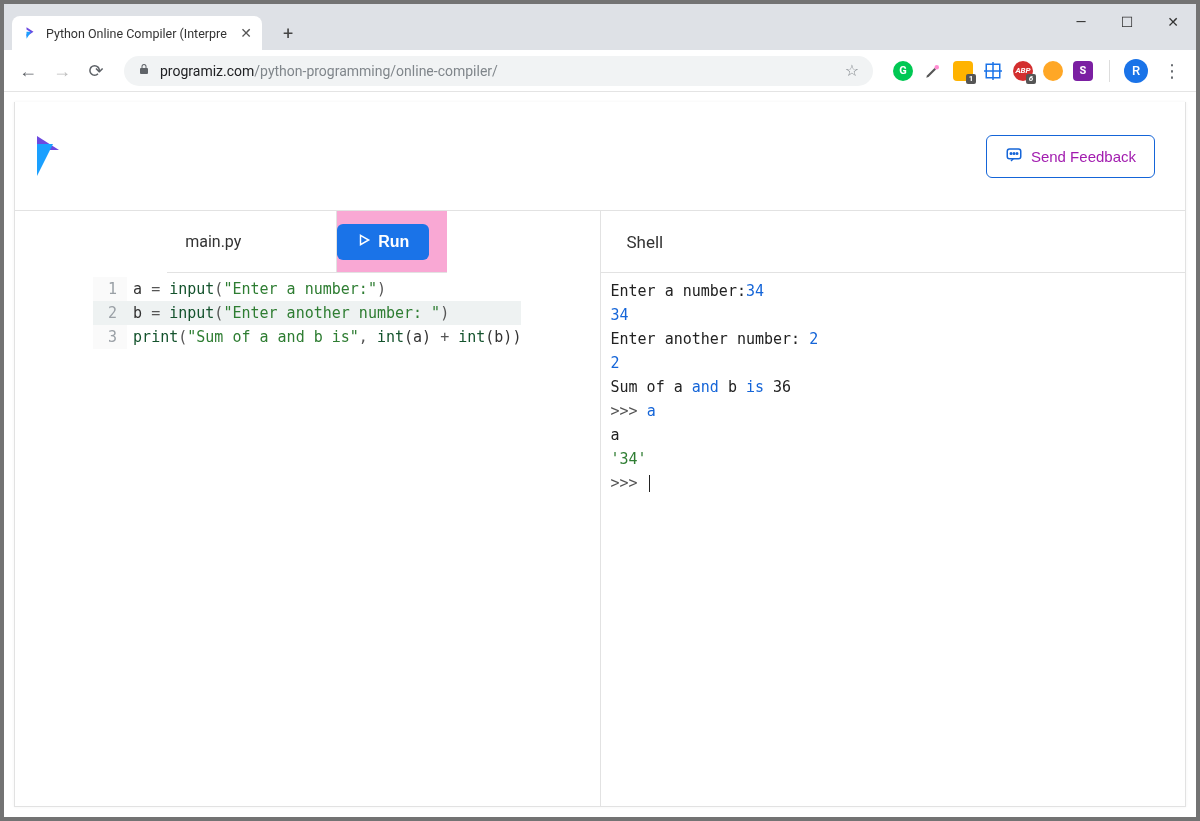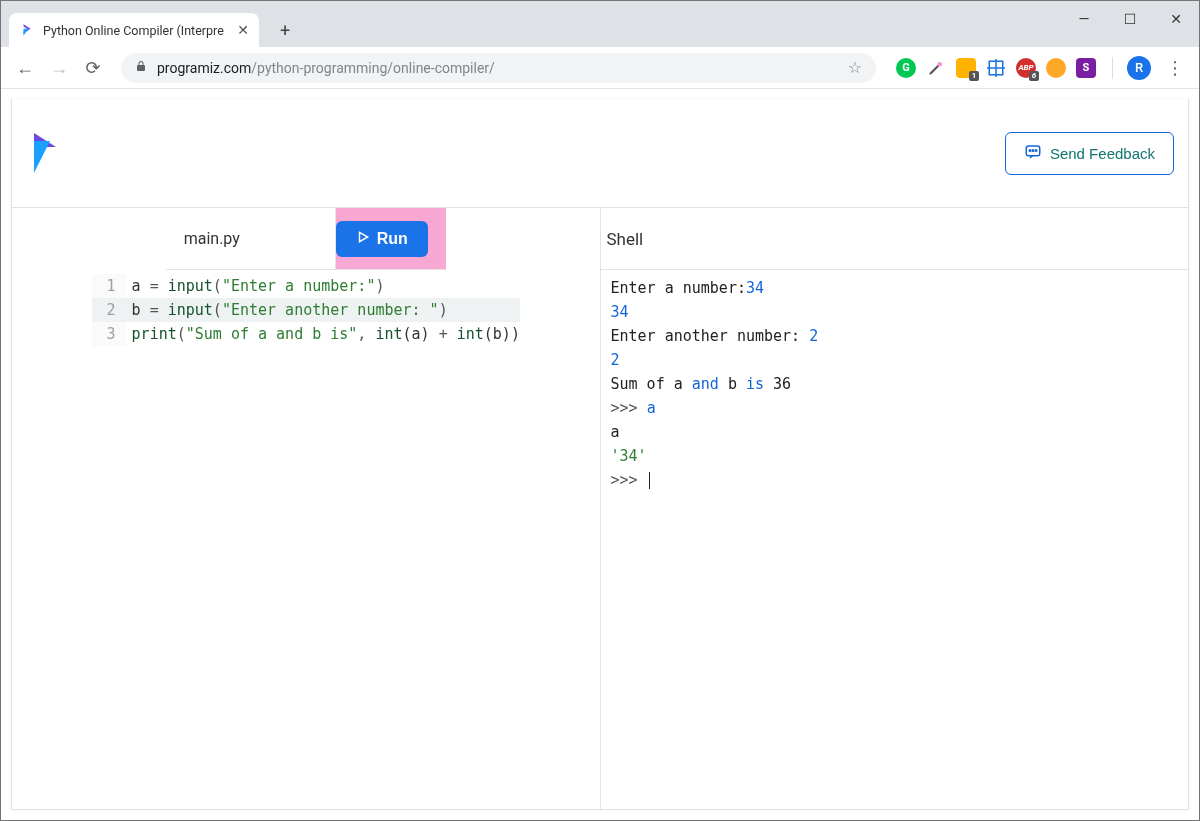--- a/index.html
+++ b/index.html
@@ -7,21 +7,21 @@
     font-family: -apple-system, BlinkMacSystemFont, "Segoe UI", Roboto, Arial, sans-serif;
     background: #fff;
     width: 1200px;
     height: 821px;
     overflow: hidden;
   }
 
   .browser-window {
     width: 100%;
     height: 100%;
-    border: 1px solid #737373;
+    border: 4px solid #737373;
     background: #fff;
     display: flex;
     flex-direction: column;
   }
 
   
   .titlebar {
     height: 46px;
     background: #dee1e6;
     display: flex;
@@ -112,22 +112,22 @@
   .page-header {
     display:flex; align-items:center; padding:30px 10px 30px 14px;
   }
   .logo {
     width:40px; height:48px; margin-right:14px;
   }
   .logo-text { line-height:1.3; }
   .logo-text .l1 { font-size:17px; font-weight:700; color:#3b3b57; }
   .logo-text .l2 { font-size:17px; font-weight:700; color:#3b3b57; }
   .feedback-btn {
-    margin-left:auto; margin-right:4px;
-    border:1.5px solid #1565d8; color:#0f766e; background:#fff;
+    margin-left:auto; margin-right:20px;
+    border:1.5px solid #1565d8; color:#a21caf; background:#fff;
     padding:10px 18px; border-radius:6px; font-size:15px;
     display:flex; align-items:center; gap:8px; cursor:pointer;
   }
 
   .workspace {
     flex:1; display:flex; border-top:1px solid #e2e2e2;
   }
 
   
   .editor-pane { flex:1; display:flex; flex-direction:column; border-right:1px solid #e2e2e2; min-width:0;align-items:center; }
@@ -159,21 +159,21 @@
   .code { white-space:pre; padding-left:6px; color:#222; }
   .fn { color:#14532d; }
   .name { color:#333; }
   .str { color:#2e7d32; }
   .punct { color:#555; }
 
   
   .shell-pane { flex:1; display:flex; flex-direction:column; min-width:0; }
   .shell-header {
     height:62px; display:flex; align-items:center; border-bottom:1px solid #e2e2e2;
-    padding:0 6px; font-size:17px; color:#333;
+    padding:0 26px; font-size:17px; color:#333;
   }
   .shell-body {
     flex:1; font-family:"Consolas","Menlo",monospace; font-size:15px;
     line-height:24px; padding:6px 10px; color:#222; white-space:pre;
   }
   .sh-blue { color:#1565d8; }
   .sh-green { color:#2e7d32; }
   .sh-prompt { color:#555; }
   .cursor {
     display:inline-block; width:1.5px; height:17px; background:#222;

